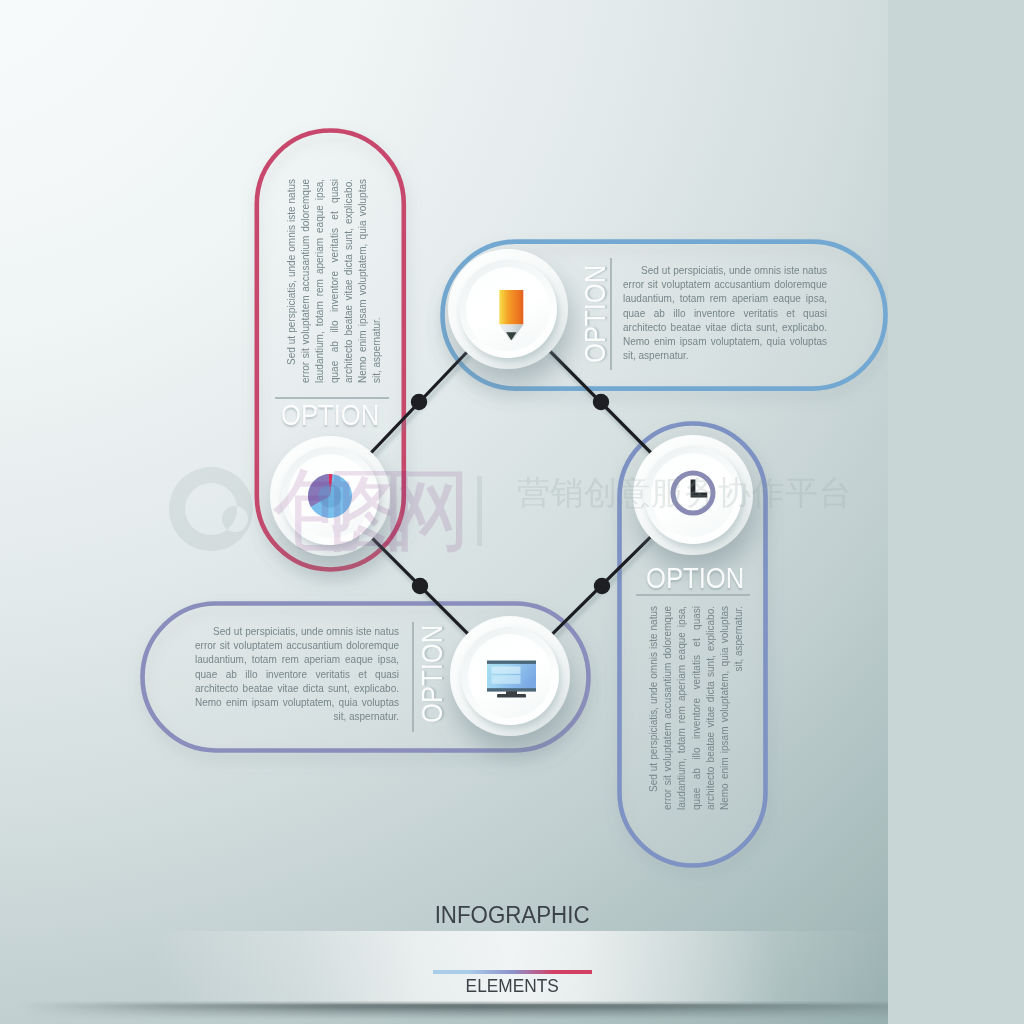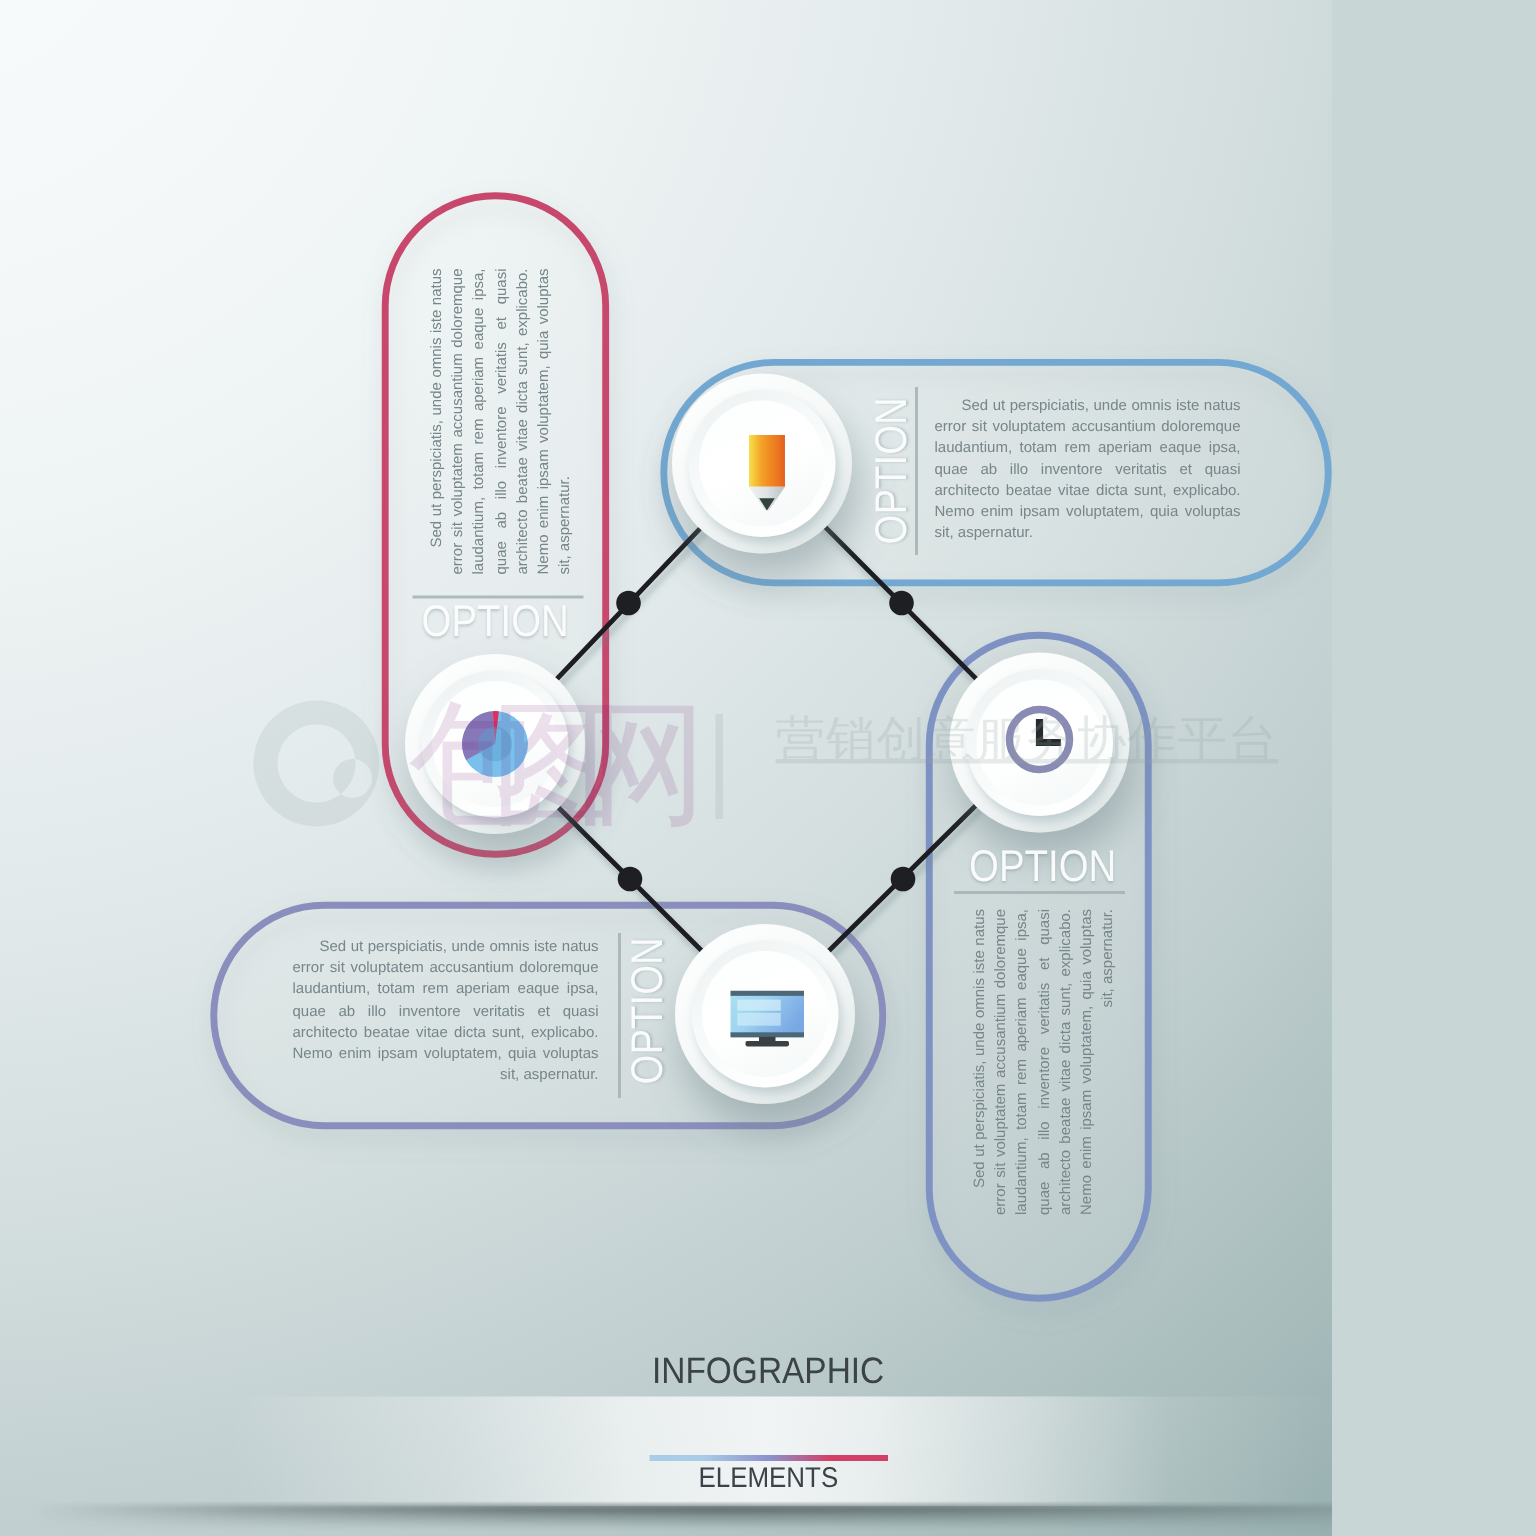--- a/index.html
+++ b/index.html
@@ -36,21 +36,21 @@
   .lastright{text-align-last:right;}
   .rot-ccw2{position:absolute;transform:rotate(-90deg);transform-origin:0 0;}
 
   
   #watermark{position:absolute;left:0;top:0;width:1024px;height:1024px;pointer-events:none;}
   #watermark svg{position:absolute;left:161px;top:459px;}
   #wm-brand{position:absolute;left:272px;top:462px;font-size:90px;color:#701a75;opacity:.13;
     font-family:"Liberation Sans",sans-serif;letter-spacing:-35px;line-height:96px;}
   #wm-bar{position:absolute;left:477px;top:476px;width:5px;height:70px;background:#9fb0ad;opacity:.26;}
   #wm-lines{position:absolute;left:517px;top:470px;font-size:33px;color:#8fa3a0;opacity:.22;
-    font-family:"Liberation Sans",sans-serif;letter-spacing:0.5px;line-height:45px;text-decoration:underline;}
+    font-family:"Liberation Sans",sans-serif;letter-spacing:0.5px;line-height:45px;}
 
   
   #band{position:absolute;left:0;top:931px;width:1024px;height:73px;
     background:linear-gradient(90deg,
       rgba(255,255,255,0) 15.0%,
       rgba(255,255,255,.31) 29.3%,
       rgba(255,255,255,.67) 40.8%,
       rgba(255,255,255,.80) 49.8%,
       rgba(255,255,255,.70) 57%,
       rgba(255,255,255,.39) 67.8%,

